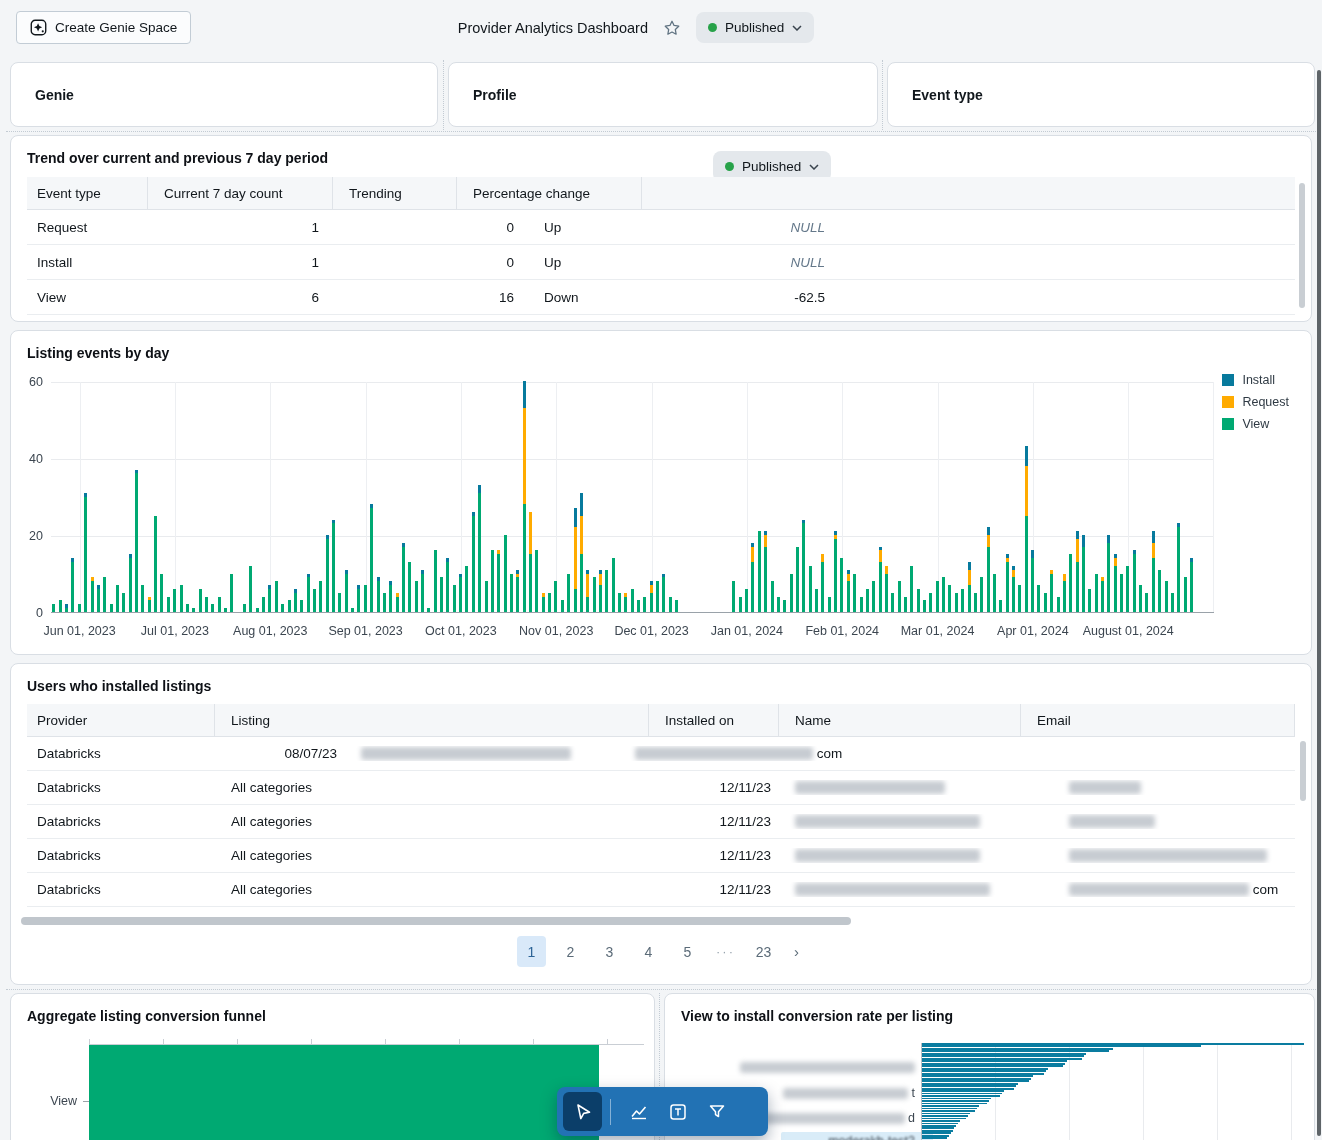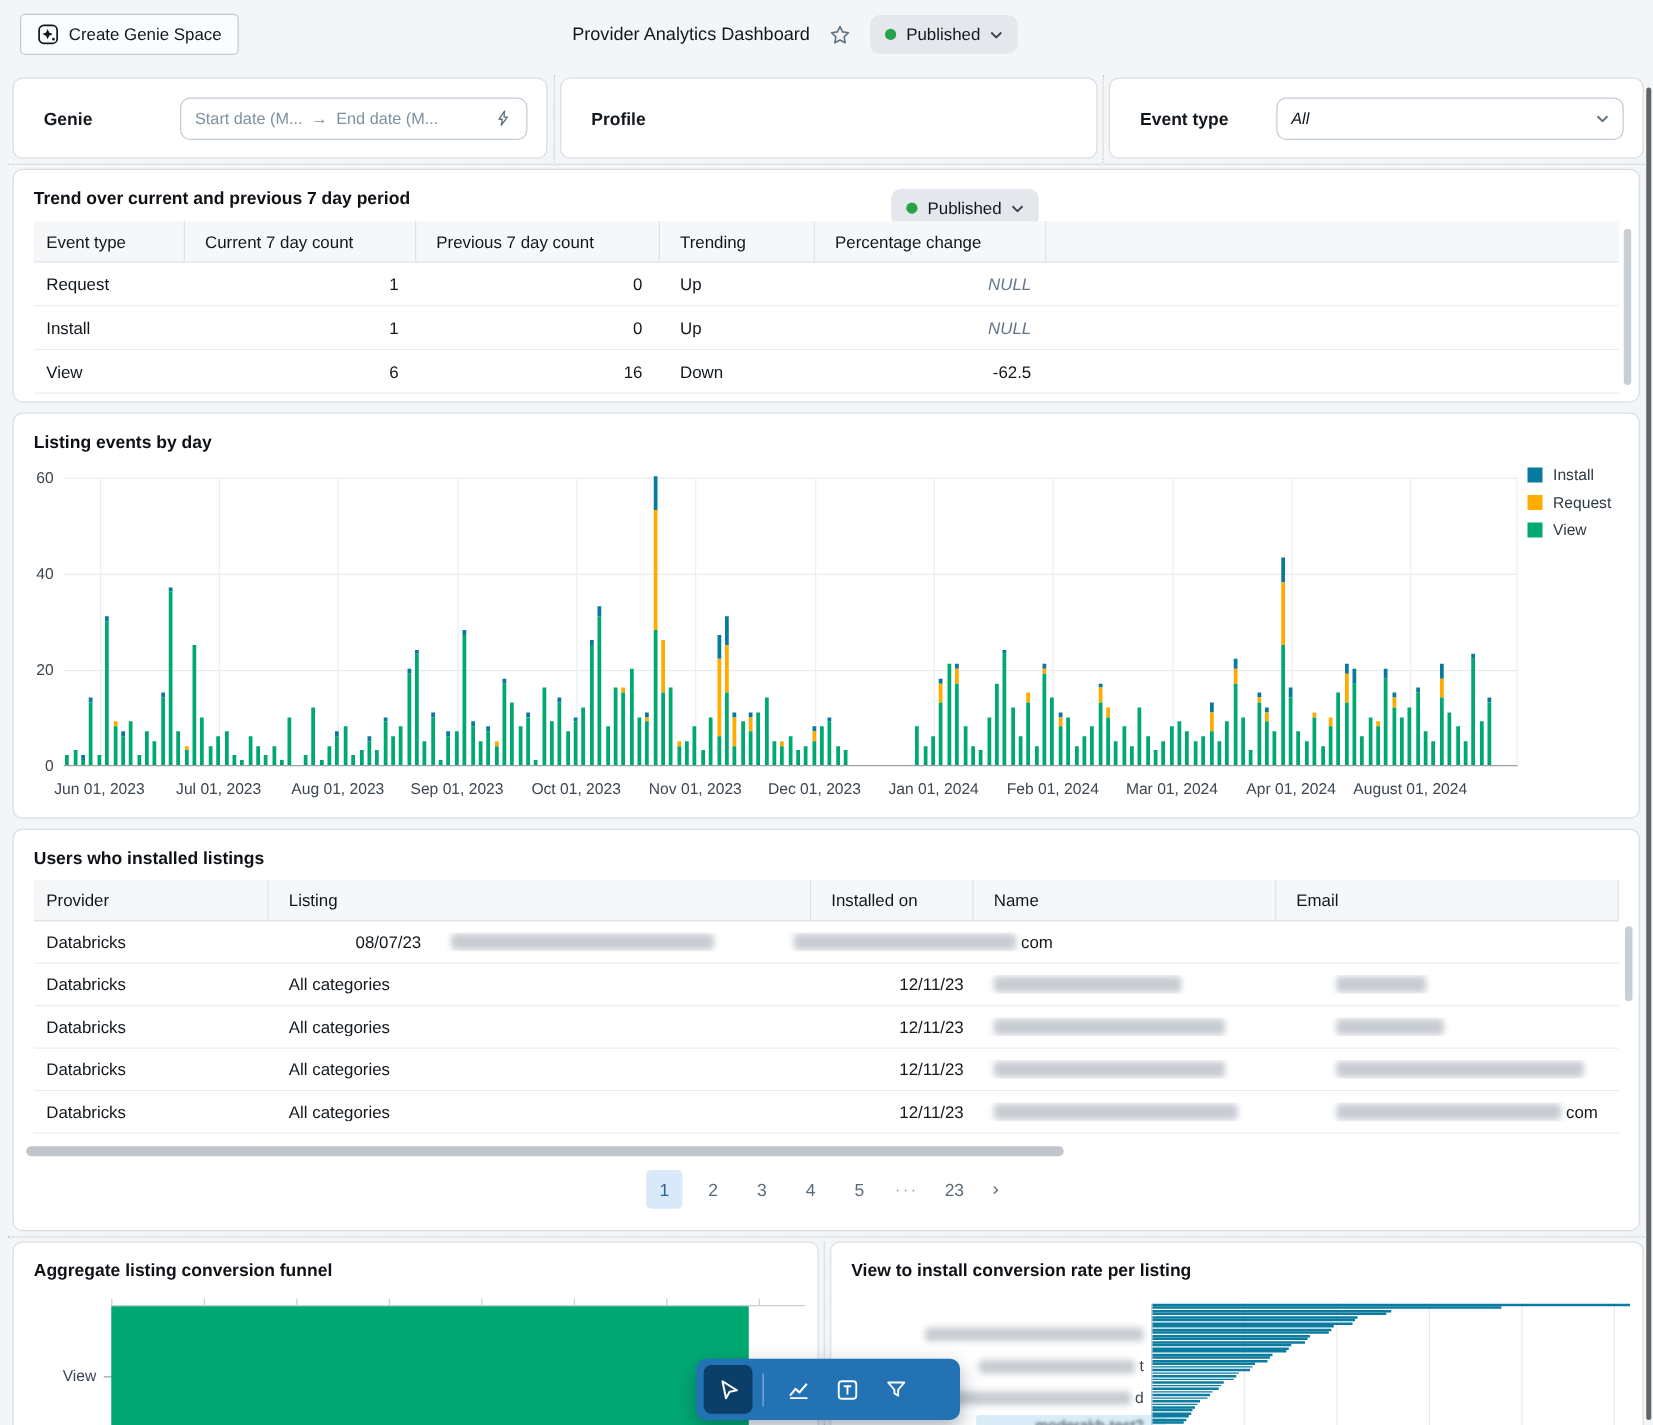--- a/index.html
+++ b/index.html
@@ -119,63 +119,46 @@
 
 <div class="guide-h" style="top:131px;left:6px;width:1310px"></div>
 <div class="guide-v" style="left:443px;top:60px;height:70px"></div>
 <div class="guide-v" style="left:882px;top:60px;height:70px"></div>
 <div class="guide-h" style="top:989px;left:6px;width:1310px"></div>
 <div class="guide-v" style="left:659px;top:993px;height:147px"></div>
 
 <div class="card" style="left:10px;top:62px;width:428px;height:65px">
   <div class="filter-inner">
     <span class="filter-label">Genie</span>
-    <div class="filter-control">
-      <span class="ph">Start date (M...</span>
-      <span class="ph">→</span>
-      <span class="ph">End date (M...</span>
-      <span class="mla">
-          <svg width="14" height="15" viewBox="0 0 16 16">
-            <path d="M8.7 1.5L3.7 9h3l-1 5.5 5.6-7.5h-3z" fill="none" stroke="#5F7281" stroke-width="1.2" stroke-linejoin="round"></path>
-          </svg>
-        </span>
-    </div>
   </div>
 </div>
 <div class="card" style="left:448px;top:62px;width:430px;height:65px">
   <div class="filter-inner">
     <span class="filter-label">Profile</span>
   </div>
 </div>
 <div class="card" style="left:887px;top:62px;width:428px;height:65px">
   <div class="filter-inner">
     <span class="filter-label">Event type</span>
-    <div class="filter-control">
-      <span class="italic">All</span>
-      <svg class="mla" width="10" height="6" viewBox="0 0 10 6">
-          <path d="M1 1l4 4 4-4" stroke="#5F7281" stroke-width="1.5" fill="none"></path>
-        </svg>
-    </div>
   </div>
 </div>
 
 <div class="card" style="left:10px;top:135px;width:1302px;height:187px">
   <div class="card-title">Trend over current and previous 7 day period</div>
   <span class="status-pill" style="position:absolute;left:702px;top:15px">
     <span class="dot"></span>
     <span>Published</span>
     <svg width="10" height="6" viewBox="0 0 10 6">
         <path d="M1 1l4 4 4-4" stroke="#39434D" stroke-width="1.5" fill="none"></path>
       </svg>
   </span>
   <div class="ttable">
     <div class="thead" id="trend-head">
         <div class="tc c0">Event type</div>
         <div class="tc c1">Current 7 day count</div>
-        <div class="tc c2">Previous 7 day count</div>
         <div class="tc c3">Trending</div>
         <div class="tc c4">Percentage change</div>
         <div class="tc cfill"></div>
       </div>
     <div id="trend-body">
         <div class="trow">
           <div class="tc c0">Request</div>
           <div class="tc c1">1</div>
           <div class="tc c2">0</div>
           <div class="tc c3">Up</div>

